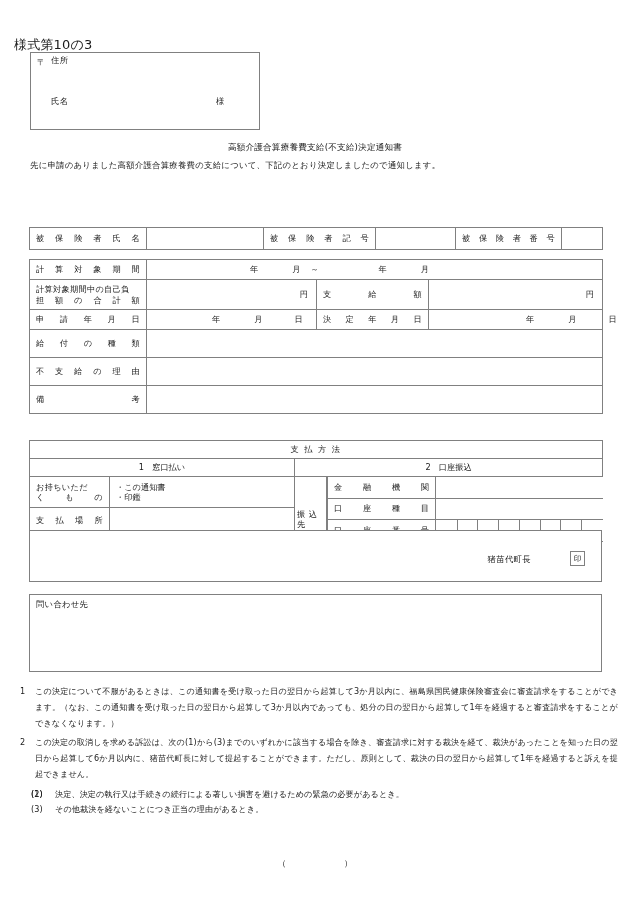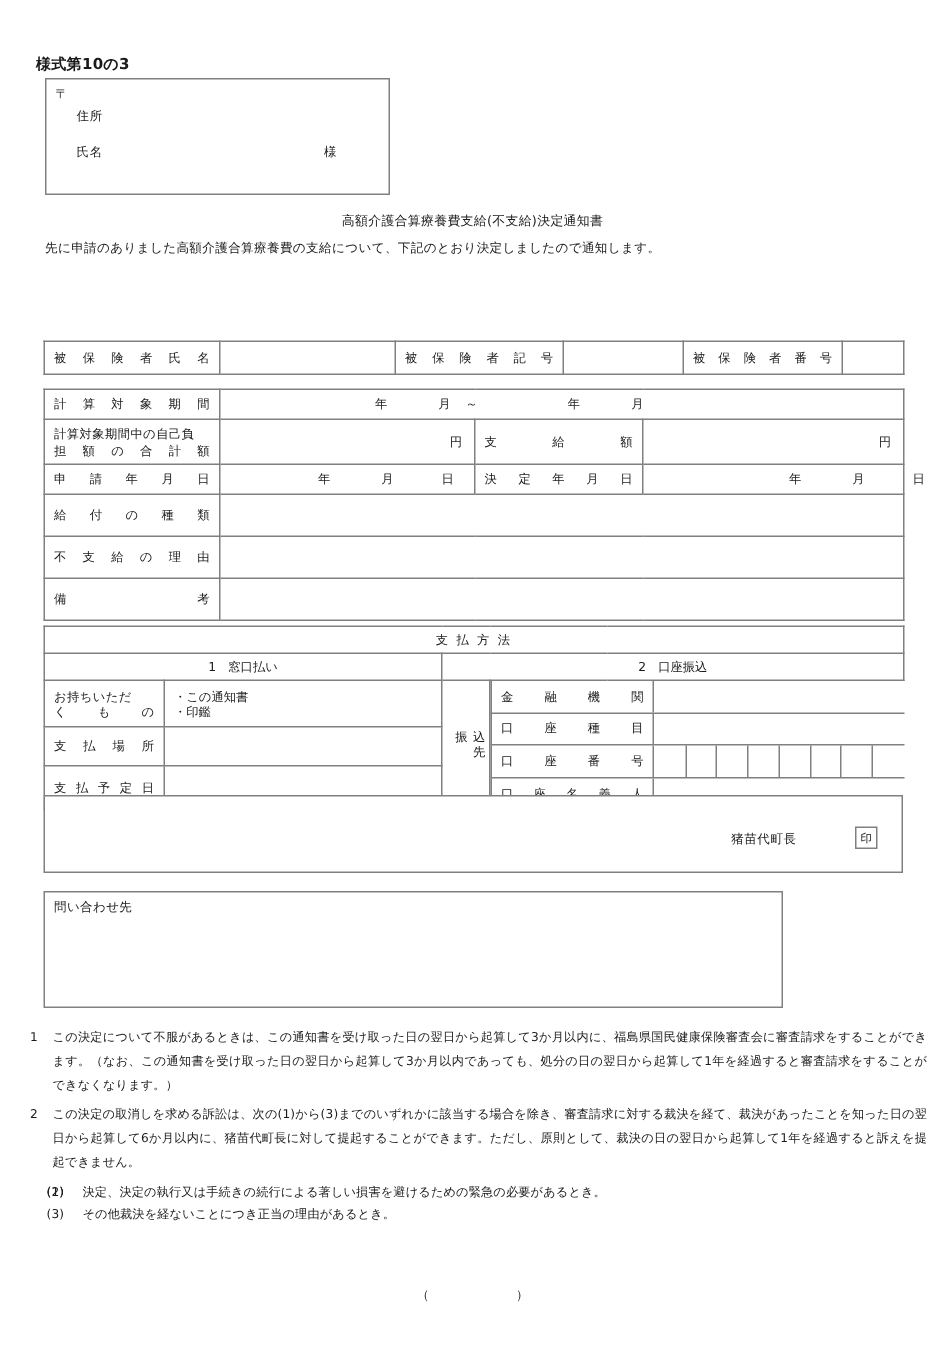--- a/index.html
+++ b/index.html
@@ -12,36 +12,35 @@
     color: #1a1a1a;
     font-size: 8.2px;
     position: relative;
     overflow: hidden;
   }
   .page { position: relative; width: 630px; height: 903px; padding: 0; }
 
   
   .form-no {
     position: absolute;
-    left: 24px; top: 36px;
-    font-size: 10px;
+    left: 14px; top: 36px;
+    font-size: 13px;
     letter-spacing: .2px;
-    font-weight: bold;
   }
 
   
   .addr-box {
     position: absolute;
     left: 30px; top: 52px;
     width: 230px; height: 78px;
     border: 1px solid #808080;
     background: #fff;
   }
   .addr-postal { position: absolute; left: 6px;  top: 4px;  font-size: 8.3px; }
-  .addr-addr   { position: absolute; left: 20px; top: 19px; font-size: 8.3px; letter-spacing: .5px; }
+  .addr-addr   { position: absolute; left: 20px; top: 2px; font-size: 8.3px; letter-spacing: .5px; }
   .addr-name   { position: absolute; left: 20px; top: 43px; font-size: 8.3px; letter-spacing: .5px; }
   .addr-sama   { position: absolute; left: 185px; top: 43px; font-size: 8.3px; }
 
   
   .doc-title {
     position: absolute;
     left: 0; top: 142px; width: 630px;
     text-align: center;
     font-size: 8.6px;
     letter-spacing: .2px;
@@ -89,21 +88,21 @@
   .dates-inner {
     display: flex;
     align-items: center;
     height: 100%;
     font-size: 8.2px;
   }
   .sp-m { margin-left: 34px; }
   .sp-d { margin-left: 32px; }
 
   
-  .tbl-pay { position: absolute; left: 29px; top: 374px; width: 573px; }
+  .tbl-pay { position: absolute; left: 29px; top: 397px; width: 573px; }
   .tbl-pay td { height: 20px; }
   .bank-cell { padding: 0 !important; border: none !important; }
   table.bank {
     border-collapse: collapse;
     table-layout: fixed;
     width: 100%;
   }
   table.bank td {
     border: 1px solid #808080;
     border-top: none;
@@ -124,21 +123,21 @@
   table.acct td {
     border: 1px solid #808080;
     border-top: none;
     border-bottom: none;
     height: 21px;
   }
   table.acct td.noL { border-left: none; }
   table.acct td.noR { border-right: none; }
 
   .vert-label {
-    text-align: right;
+    text-align: left;
     letter-spacing: .5px;
   }
 
   
   .sig-box {
     position: absolute;
     left: 29px; top: 530px;
     width: 573px; height: 52px;
     border: 1px solid #808080;
     background: #fff;
@@ -156,21 +155,21 @@
     border: 1px solid #808080;
     font-size: 7.6px;
     text-align: center;
     line-height: 14px;
   }
 
   
   .inq-box {
     position: absolute;
     left: 29px; top: 594px;
-    width: 493px; height: 78px;
+    width: 573px; height: 78px;
     border: 1px solid #808080;
     background: #fff;
   }
   .inq-label {
     position: absolute;
     left: 6px; top: 4px;
     font-size: 8.3px;
     letter-spacing: .3px;
   }
 

